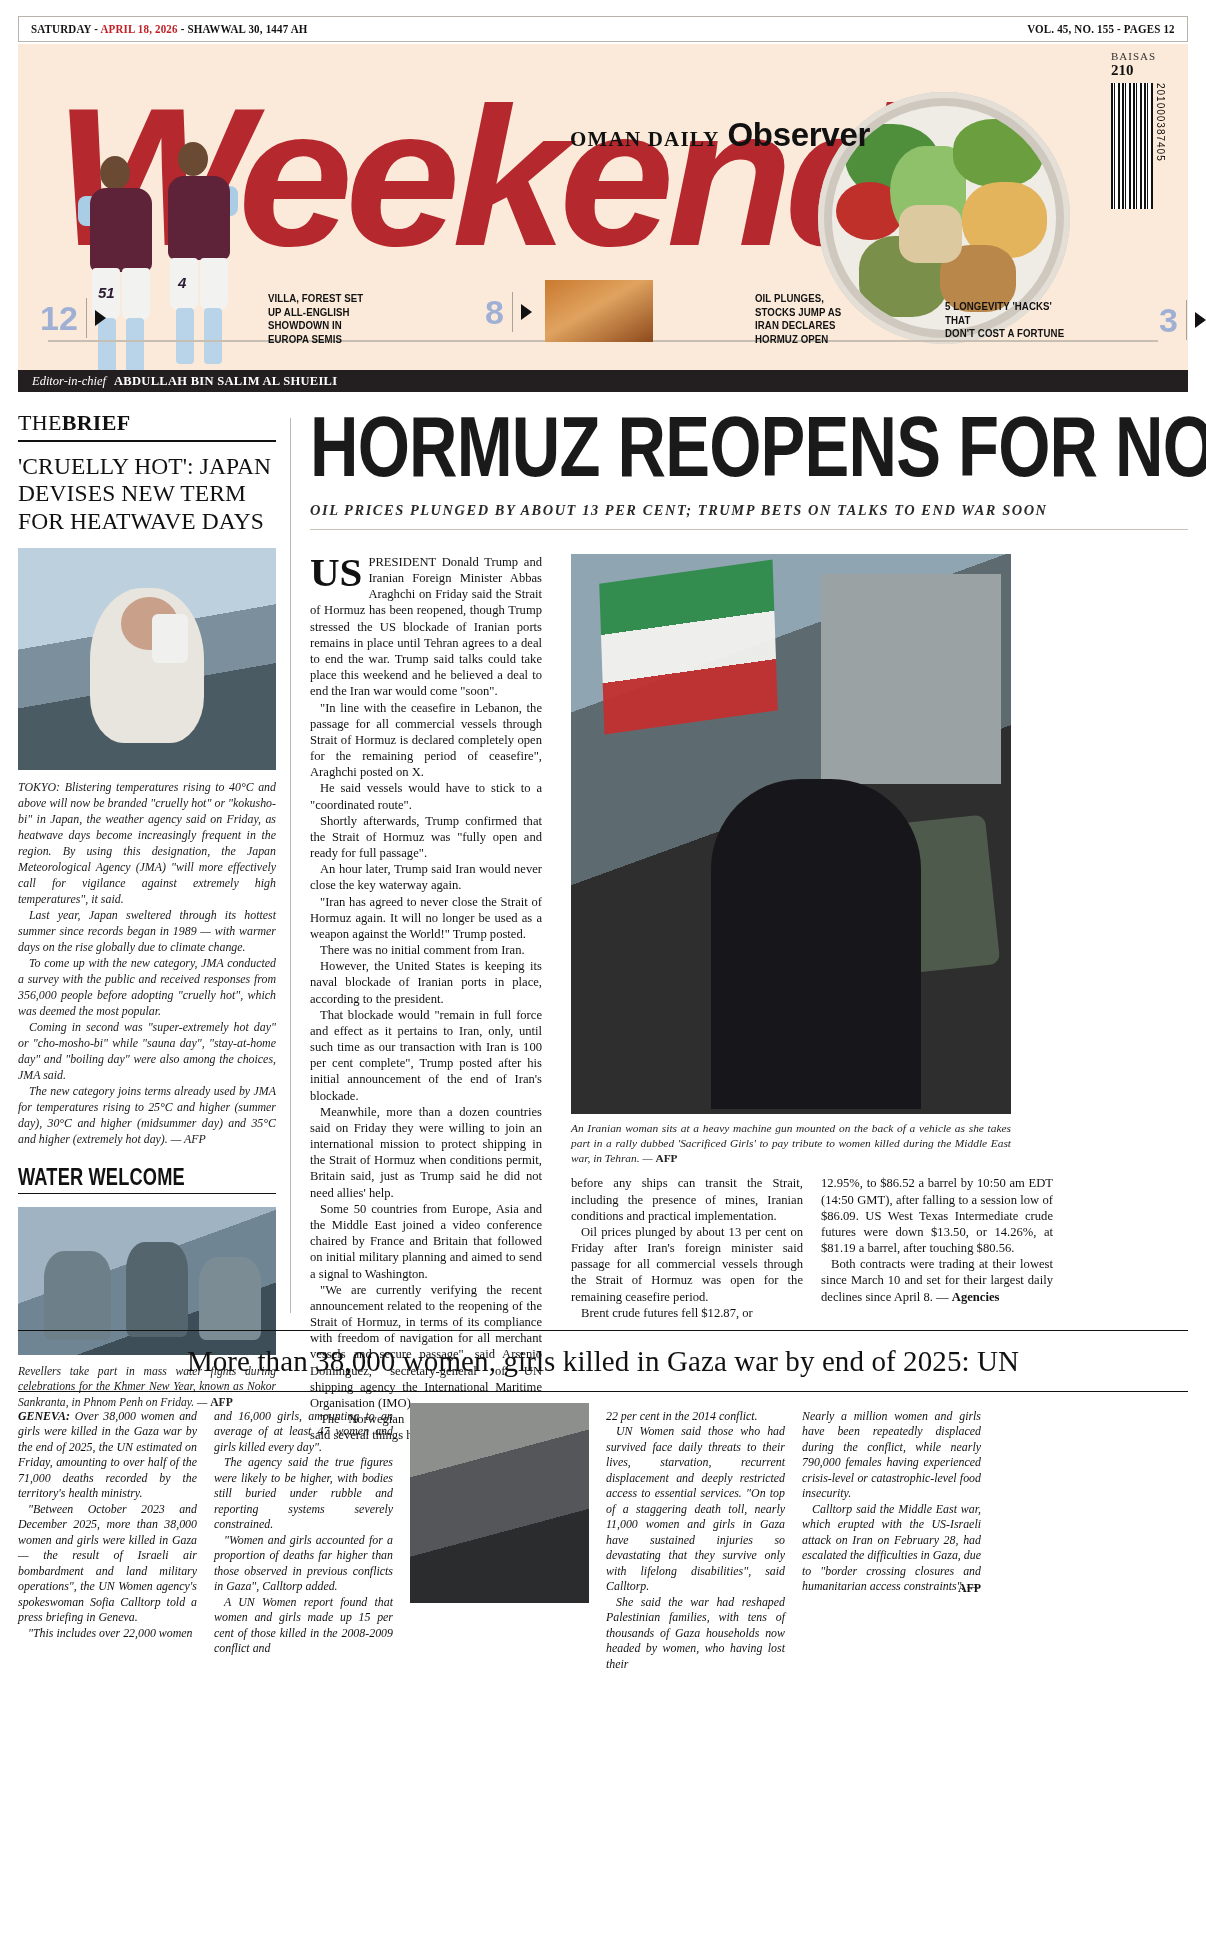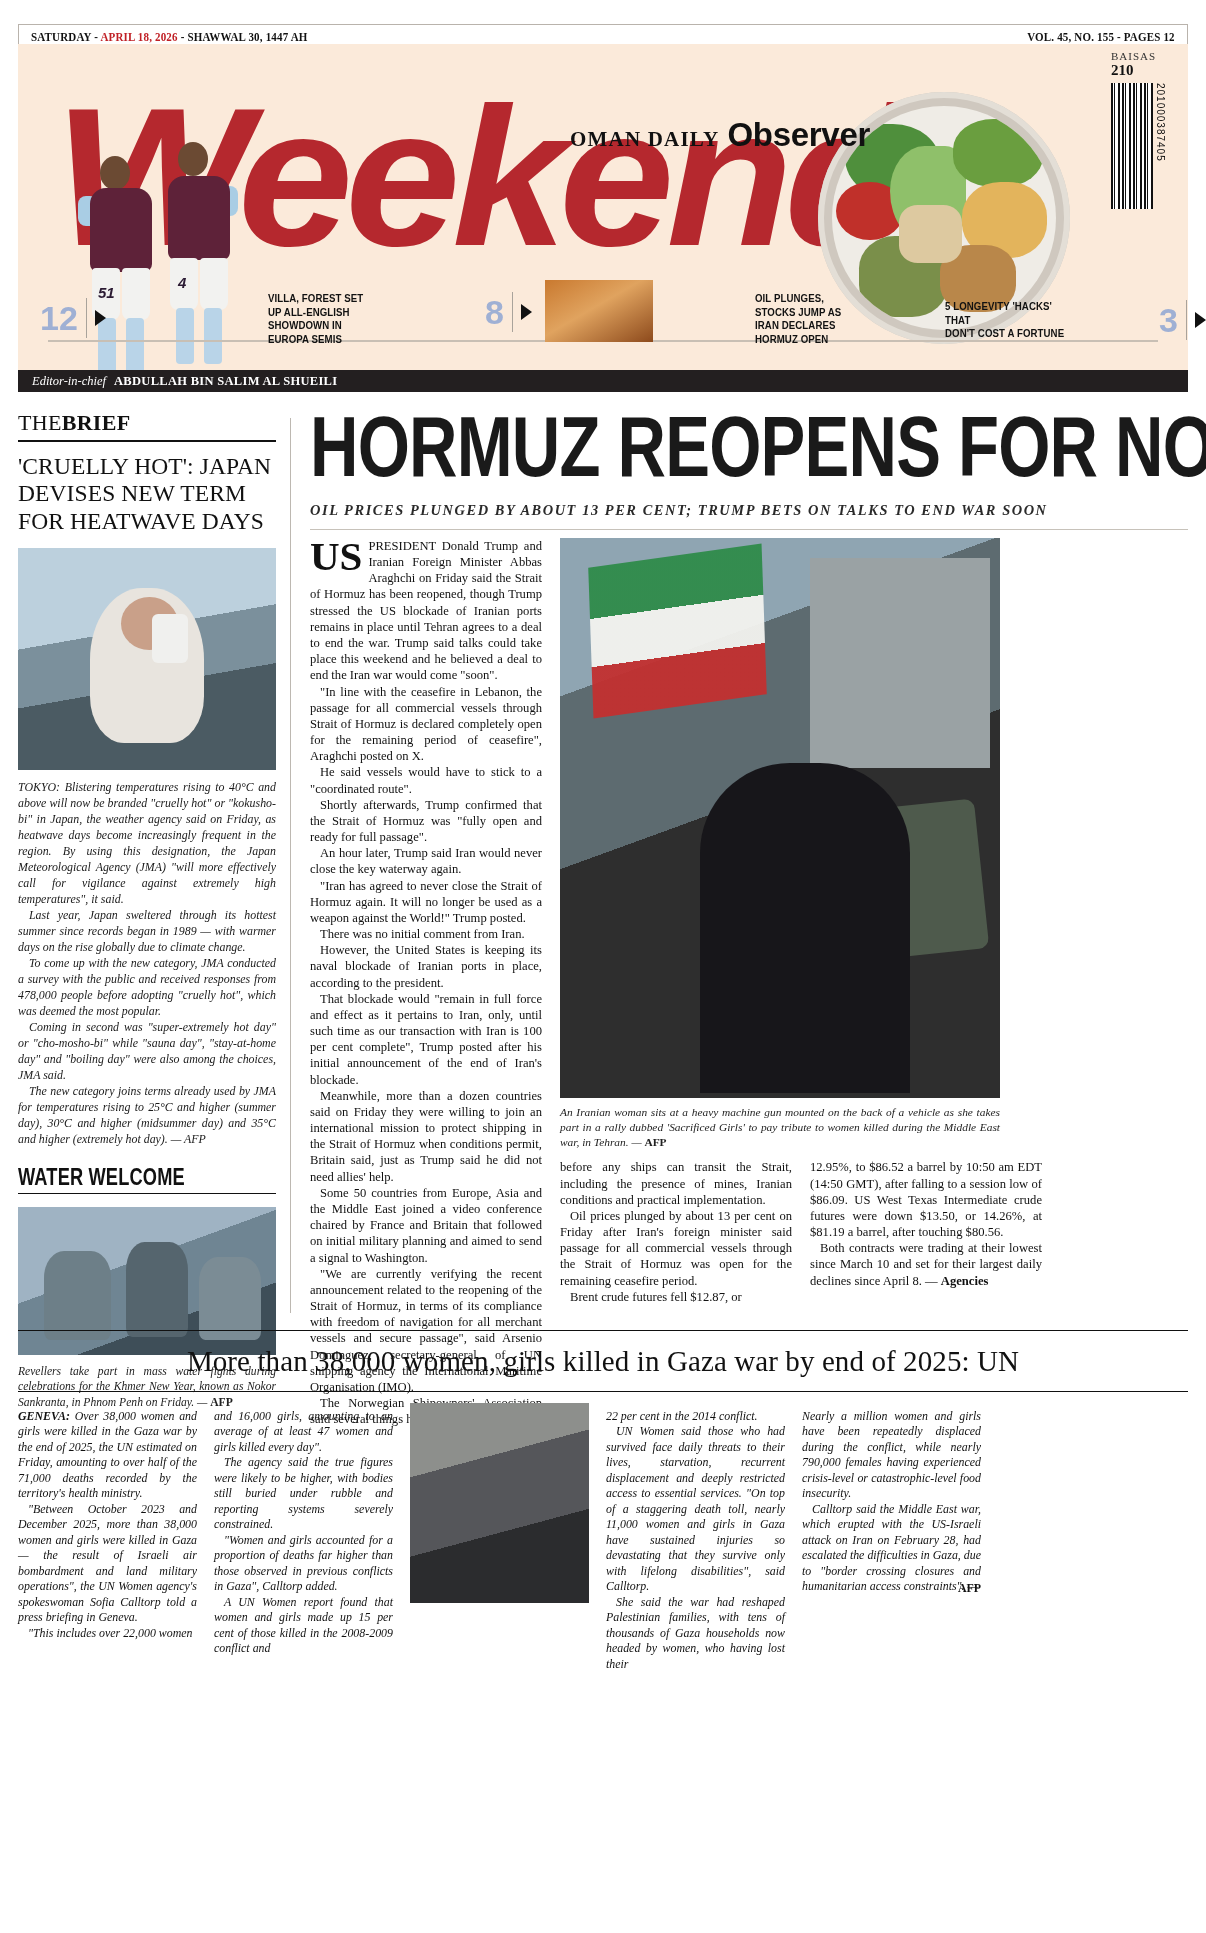--- a/index.html
+++ b/index.html
@@ -7,21 +7,21 @@
     width:1206px; height:1933px;
     background:#ffffff;
     font-family:"Liberation Serif", serif;
     color:#111;
     overflow:hidden;
   }
   .page { position:relative; width:1206px; height:1933px; }
 
   
   .datebar {
-    position:absolute; left:18px; top:24px; width:1170px; height:26px;
+    position:absolute; left:18px; top:16px; width:1170px; height:26px;
     border:1px solid #b9b3ac;
     display:flex; align-items:center; justify-content:space-between;
     padding:0 12px;
     background:#fff;
   }
   .datebar span {
     font-family:"Liberation Serif", serif;
     font-weight:700; font-size:12.5px; letter-spacing:.2px;
     transform:scaleX(.88); transform-origin:left center;
     white-space:nowrap;
@@ -180,21 +180,21 @@
     white-space:nowrap; color:#1a1a1a;
   }
   .maindeck {
     font-family:"Liberation Serif",serif; font-style:italic; font-weight:700;
     font-size:14.6px; letter-spacing:1.6px; color:#2a2a2a;
     margin-top:18px; white-space:nowrap;
     transform:scaleX(.985); transform-origin:left center;
   }
   .deck-rule { width:100%; height:1px; background:#c7c2ba; margin-top:10px; }
 
-  .storygrid { display:flex; gap:18px; margin-top:8px; }
+  .storygrid { display:flex; gap:29px; margin-top:24px; }
   .col-text { width:232px; }
   .stxt {
     font-family:"Liberation Serif",serif; font-size:12.6px; line-height:1.285;
     text-align:justify; color:#111;
   }
   .stxt p { text-indent:10px; }
   .dropcap {
     float:left; font-family:"Liberation Serif",serif; font-weight:700;
     font-size:41px; line-height:.78; padding:3px 6px 0 0; color:#111;
   }
@@ -355,21 +355,21 @@
 
       <div class="ph ph1">
         <div style="position:absolute;left:28%;top:18%;width:44%;height:70%;background:#e8e4de;border-radius:46% 46% 30% 30%;"></div>
         <div style="position:absolute;left:40%;top:22%;width:22%;height:24%;background:#c9a089;border-radius:50%;"></div>
         <div style="position:absolute;left:52%;top:30%;width:14%;height:22%;background:#f0f0ee;border-radius:6px;"></div>
       </div>
 
       <div class="btext">
         <p>TOKYO: Blistering temperatures rising to 40°C and above will now be branded "cruelly hot" or "kokusho-bi" in Japan, the weather agency said on Friday, as heatwave days become increasingly frequent in the region. By using this designation, the Japan Meteorological Agency (JMA) "will more effectively call for vigilance against extremely high temperatures", it said.</p>
         <p>Last year, Japan sweltered through its hottest summer since records began in 1989 — with warmer days on the rise globally due to climate change.</p>
-        <p>To come up with the new category, JMA conducted a survey with the public and received responses from 478,000 people before adopting "cruelly hot", which was deemed the most popular.</p>
+        <p>To come up with the new category, JMA conducted a survey with the public and received responses from 356,000 people before adopting "cruelly hot", which was deemed the most popular.</p>
         <p>Coming in second was "super-extremely hot day" or "cho-mosho-bi" while "sauna day", "stay-at-home day" and "boiling day" were also among the choices, JMA said.</p>
         <p>The new category joins terms already used by JMA for temperatures rising to 25°C and higher (summer day), 30°C and higher (midsummer day) and 35°C and higher (extremely hot day). — AFP</p>
       </div>
 
       <div class="ww-head">WATER WELCOME</div>
       <div class="ww-rule"></div>
 
       <div class="ph ph2">
         <div style="position:absolute;left:10%;top:30%;width:26%;height:60%;background:#6d7f88;border-radius:30% 30% 10% 10%;"></div>
         <div style="position:absolute;left:42%;top:24%;width:24%;height:64%;background:#55656e;border-radius:30% 30% 10% 10%;"></div>

